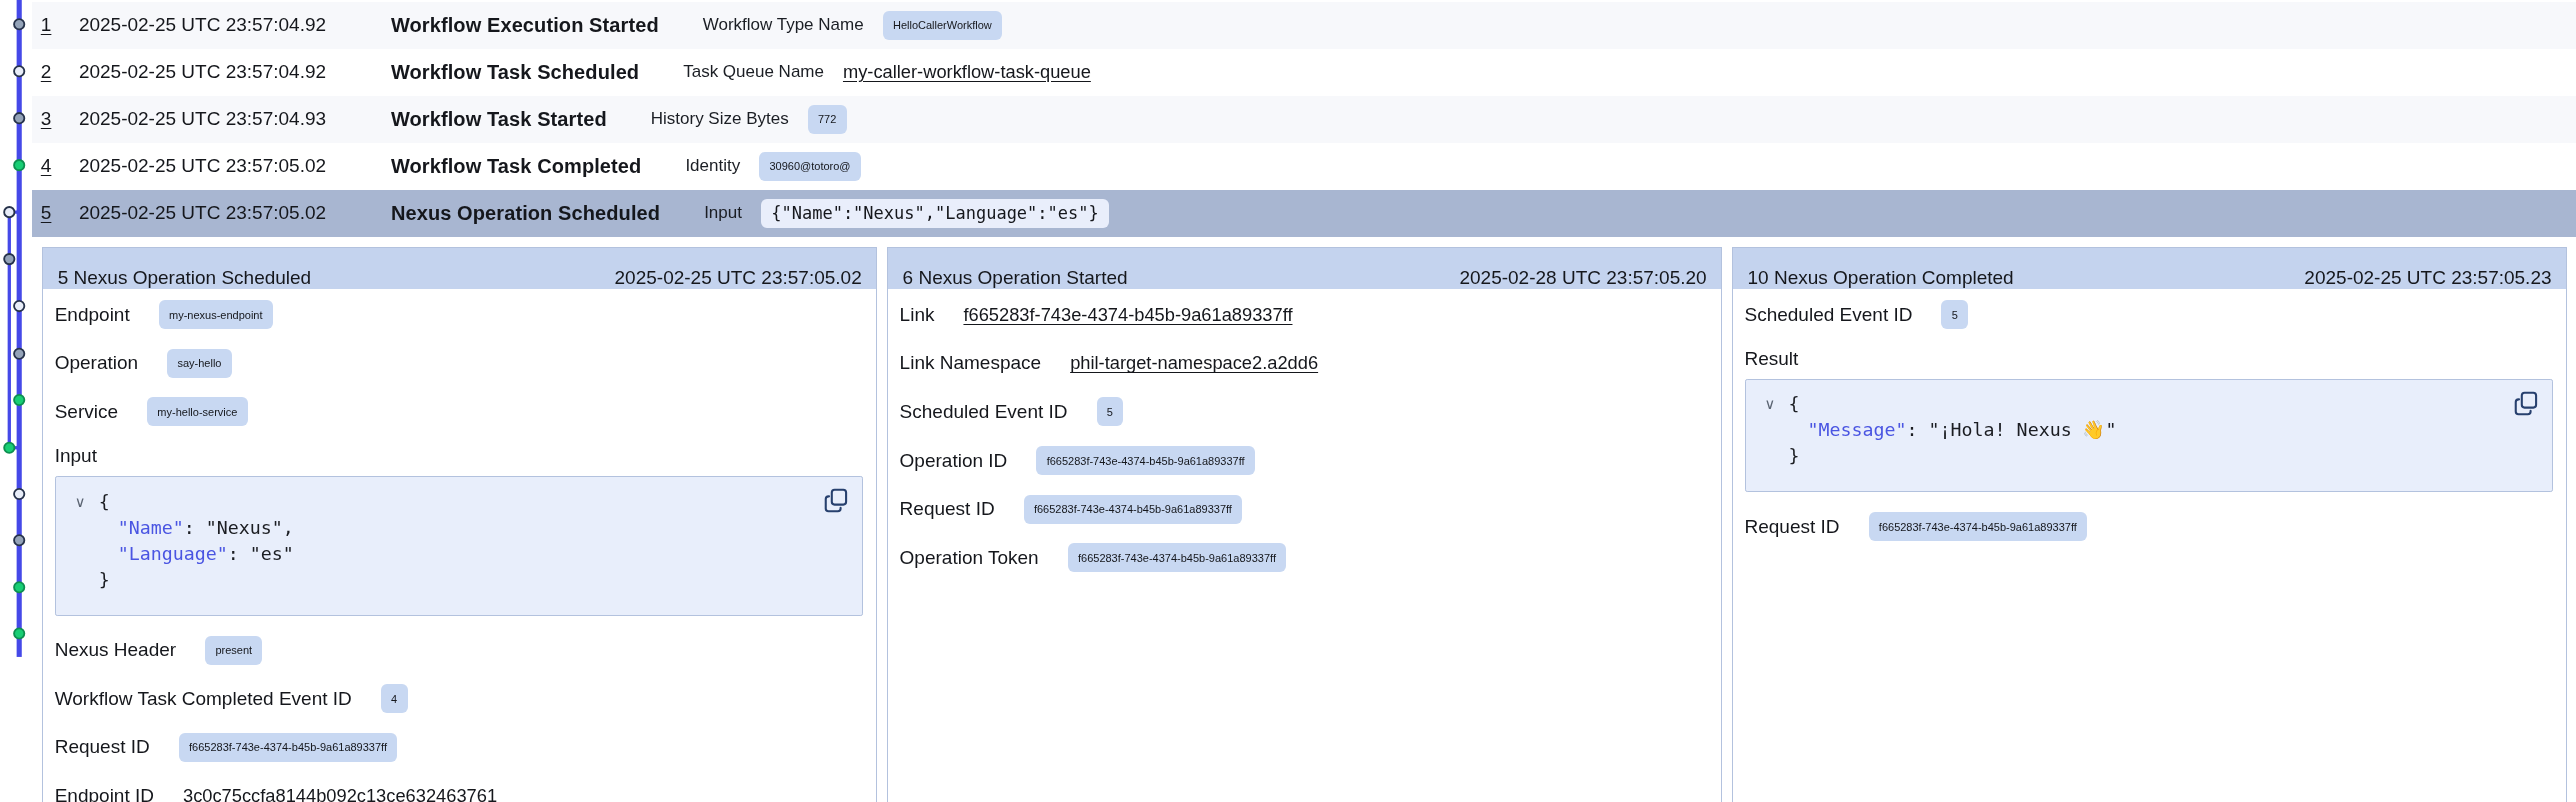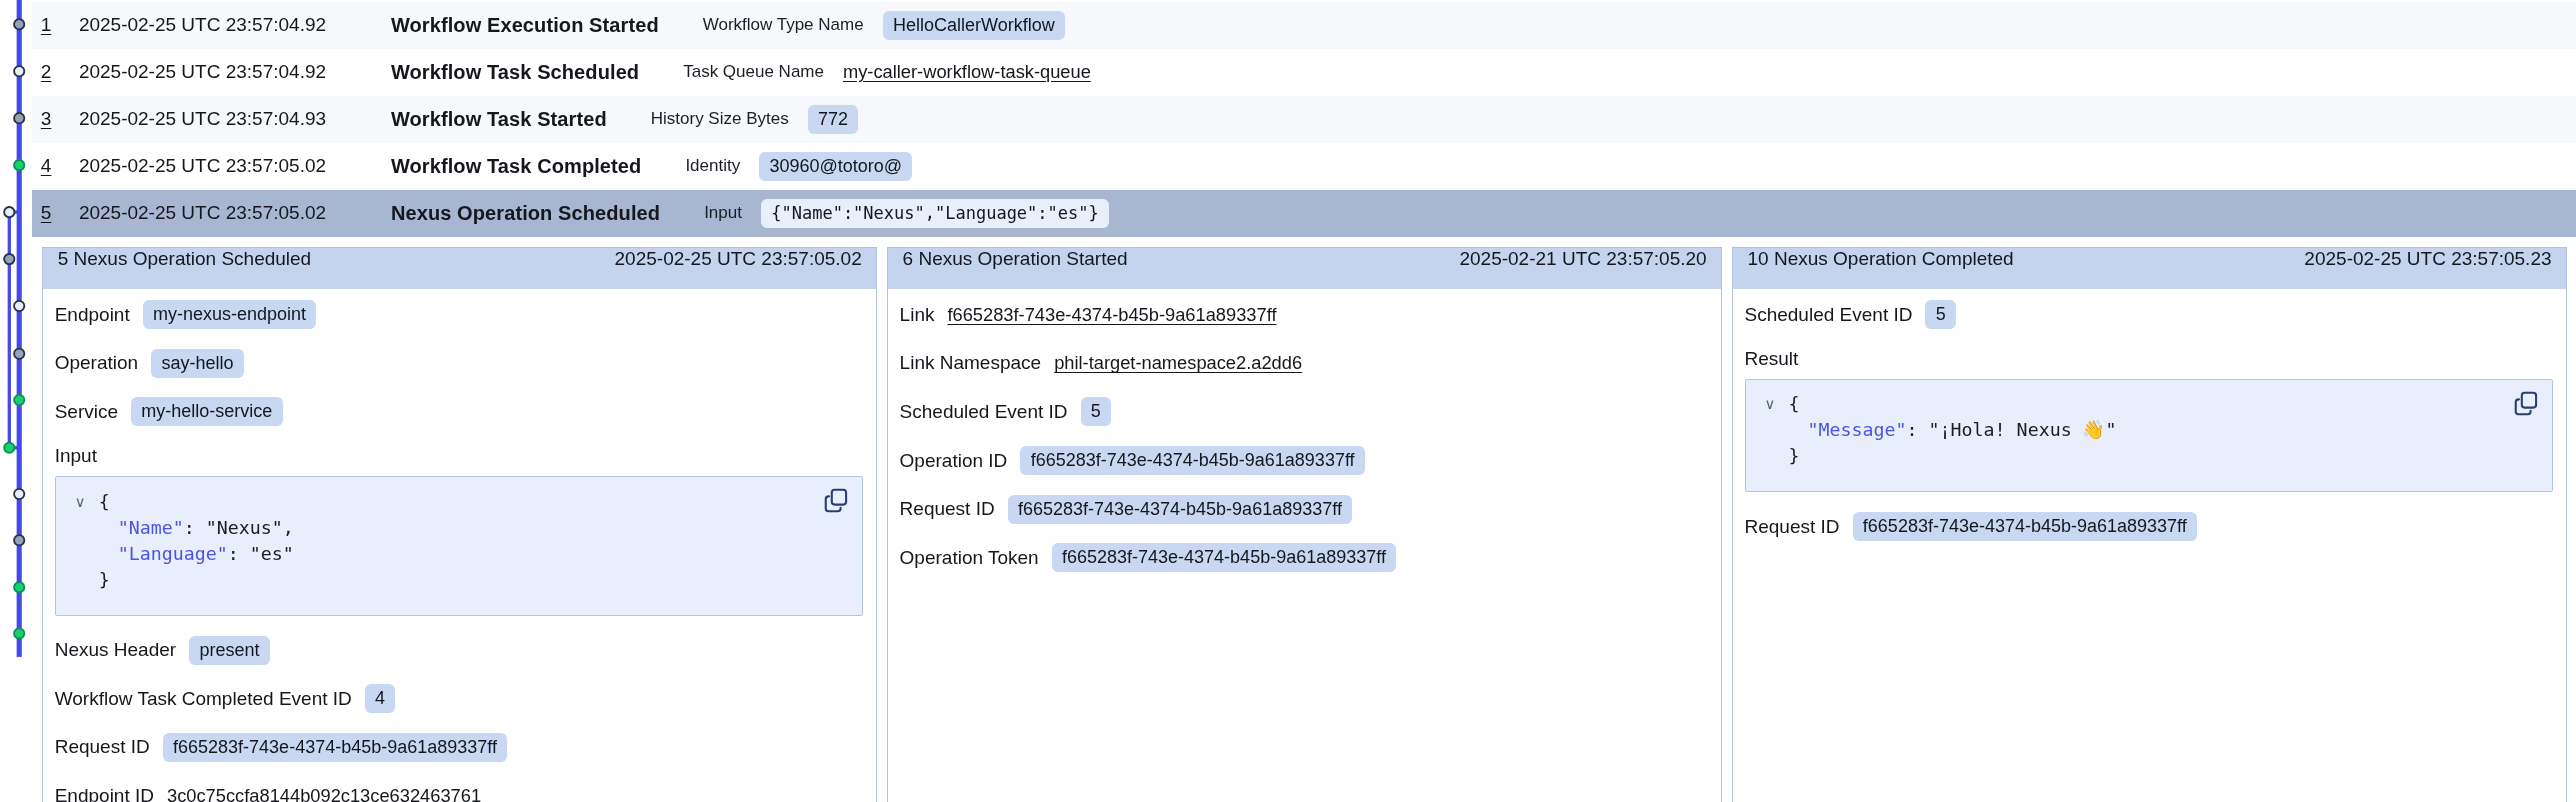--- a/index.html
+++ b/index.html
@@ -21,43 +21,43 @@
   .row.selected{background:#a8b6d1;}
   .evt-num{
     width:20.5px;margin-right:17.6px;color:#15171c;
     text-decoration:underline;text-underline-offset:2.9px;cursor:pointer;
   }
   .evt-time{width:290px;margin-right:22px;}
   .evt-name{font-weight:700;font-size:20px;margin-right:44px;letter-spacing:0.1px;}
   .attr-label{font-size:17px;margin-right:19px;color:#1b1e24;}
   .chip{
     display:inline-flex;align-items:center;height:29px;padding:0 10.3px;
-    background:#c8d8f2;border-radius:5.9px;font-size:18px;color:#15171c;
+    background:#c8d8f2;border-radius:5.9px;font-size:11px;color:#15171c;
   }
   .chip-light{background:#e9eefb;}
   .mono{font-family:"DejaVu Sans Mono",monospace;font-size:17px;}
   .val-link{
     color:#15171c;text-decoration:underline;text-underline-offset:2.9px;
     font-size:18.3px;cursor:pointer;
   }
   
   .panels{
     position:absolute;left:42px;top:247px;right:8.8px;height:556px;
     display:flex;gap:9.5px;
   }
   .panel{
     flex:1 1 0;min-width:0;background:#ffffff;
     border:1.1px solid #b3c2de;border-bottom:none;overflow:hidden;
   }
   .panel-head{
-    height:41px;background:#c4d3ee;display:flex;align-items:flex-start;
+    height:41px;background:#c4d3ee;display:flex;align-items:flex-end;
     justify-content:space-between;padding:0 14.7px;font-size:19px;
   }
   .panel-body{padding:10.3px 11.7px 0 11.7px;}
-  .field{display:flex;align-items:center;gap:13px;height:31px;margin-bottom:17.6px;white-space:nowrap;}
+  .field{display:flex;align-items:center;gap:29px;height:31px;margin-bottom:17.6px;white-space:nowrap;}
   .field-label{color:#15171c;}
   .block-label{height:26.4px;display:flex;align-items:flex-start;margin-bottom:4.4px;}
   
   .code{
     position:relative;background:#e8eefb;border:1.1px solid #b3c2de;
     border-radius:2.2px;margin:1.5px 1.5px 19px 0;
     padding:11.7px 14.7px 22px 19px;
     font-family:"DejaVu Sans Mono",monospace;font-size:18.3px;line-height:26px;
     color:#1b1d22;
   }
@@ -194,21 +194,21 @@
       <div class="field">
         <span class="field-label">Endpoint ID</span>
         <a class="val-link">3c0c75ccfa8144b092c13ce632463761</a>
       </div>
     </div>
   </section>
 
   <section class="panel">
     <header class="panel-head">
       <span>6 Nexus Operation Started</span>
-      <span>2025-02-21 UTC 23:57:05.20</span>
+      <span>2025-02-28 UTC 23:57:05.20</span>
     </header>
     <div class="panel-body">
       <div class="field">
         <span class="field-label">Link</span>
         <a class="val-link">f665283f-743e-4374-b45b-9a61a89337ff</a>
       </div>
       <div class="field">
         <span class="field-label">Link Namespace</span>
         <a class="val-link">phil-target-namespace2.a2dd6</a>
       </div>

